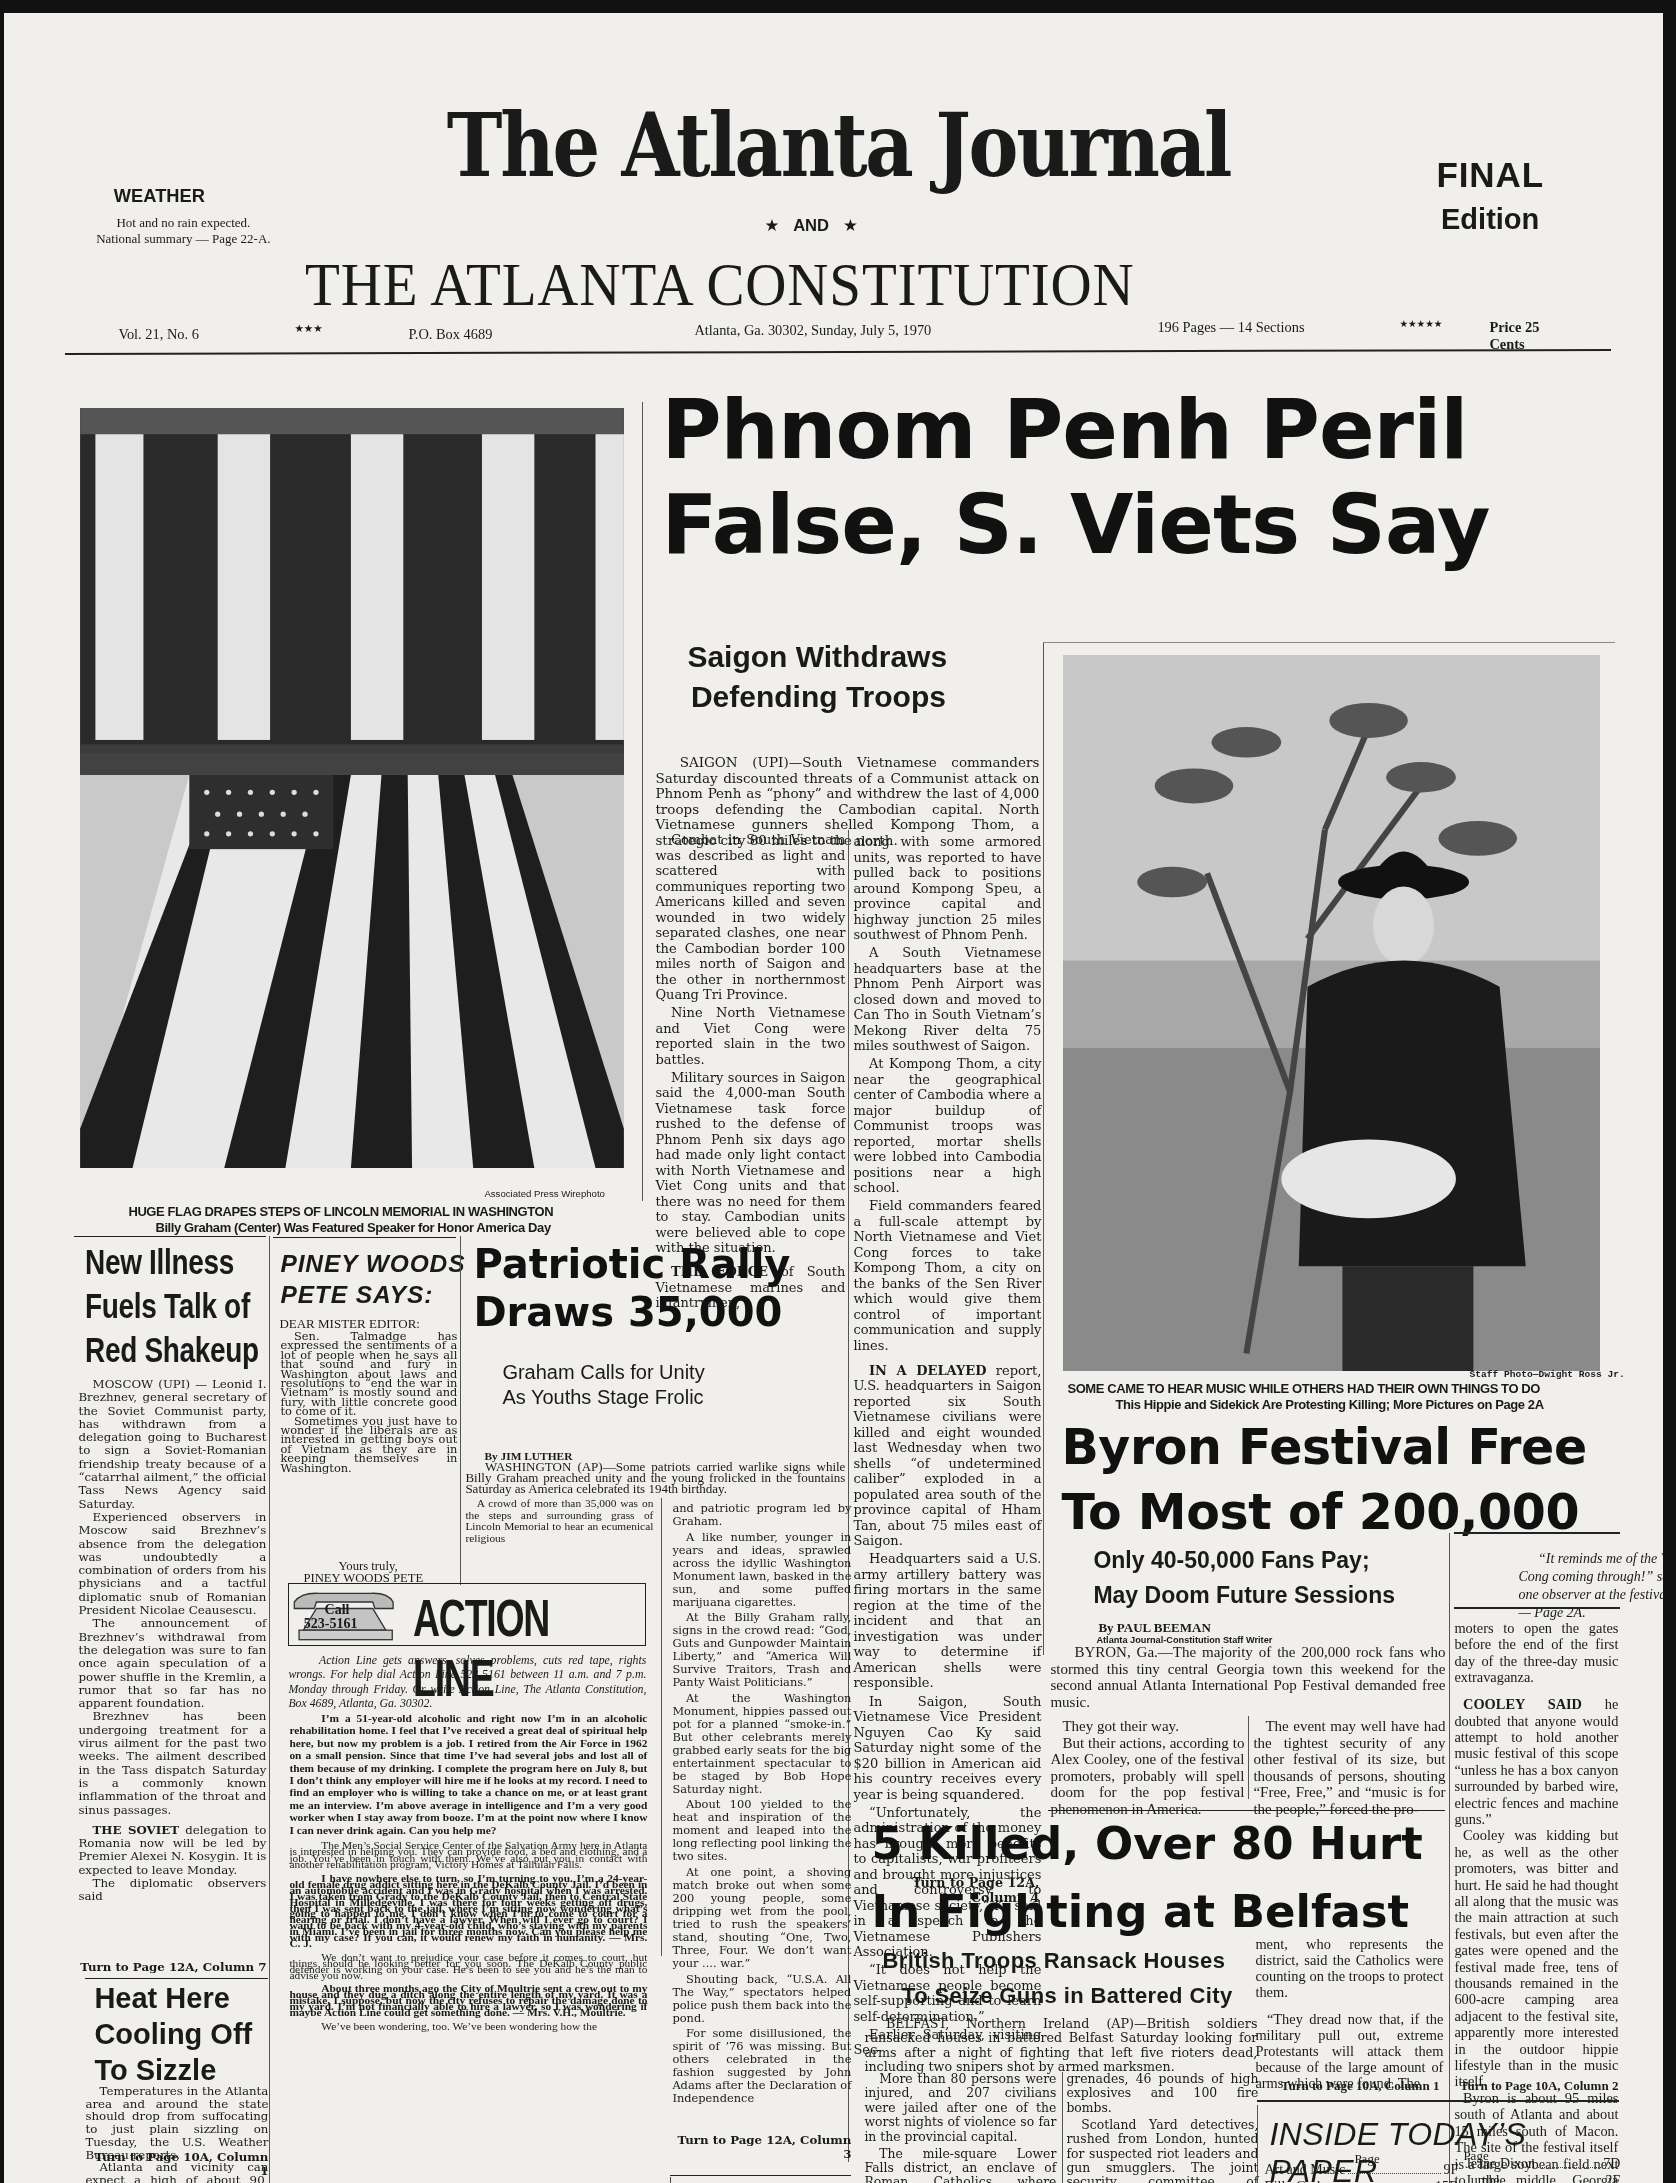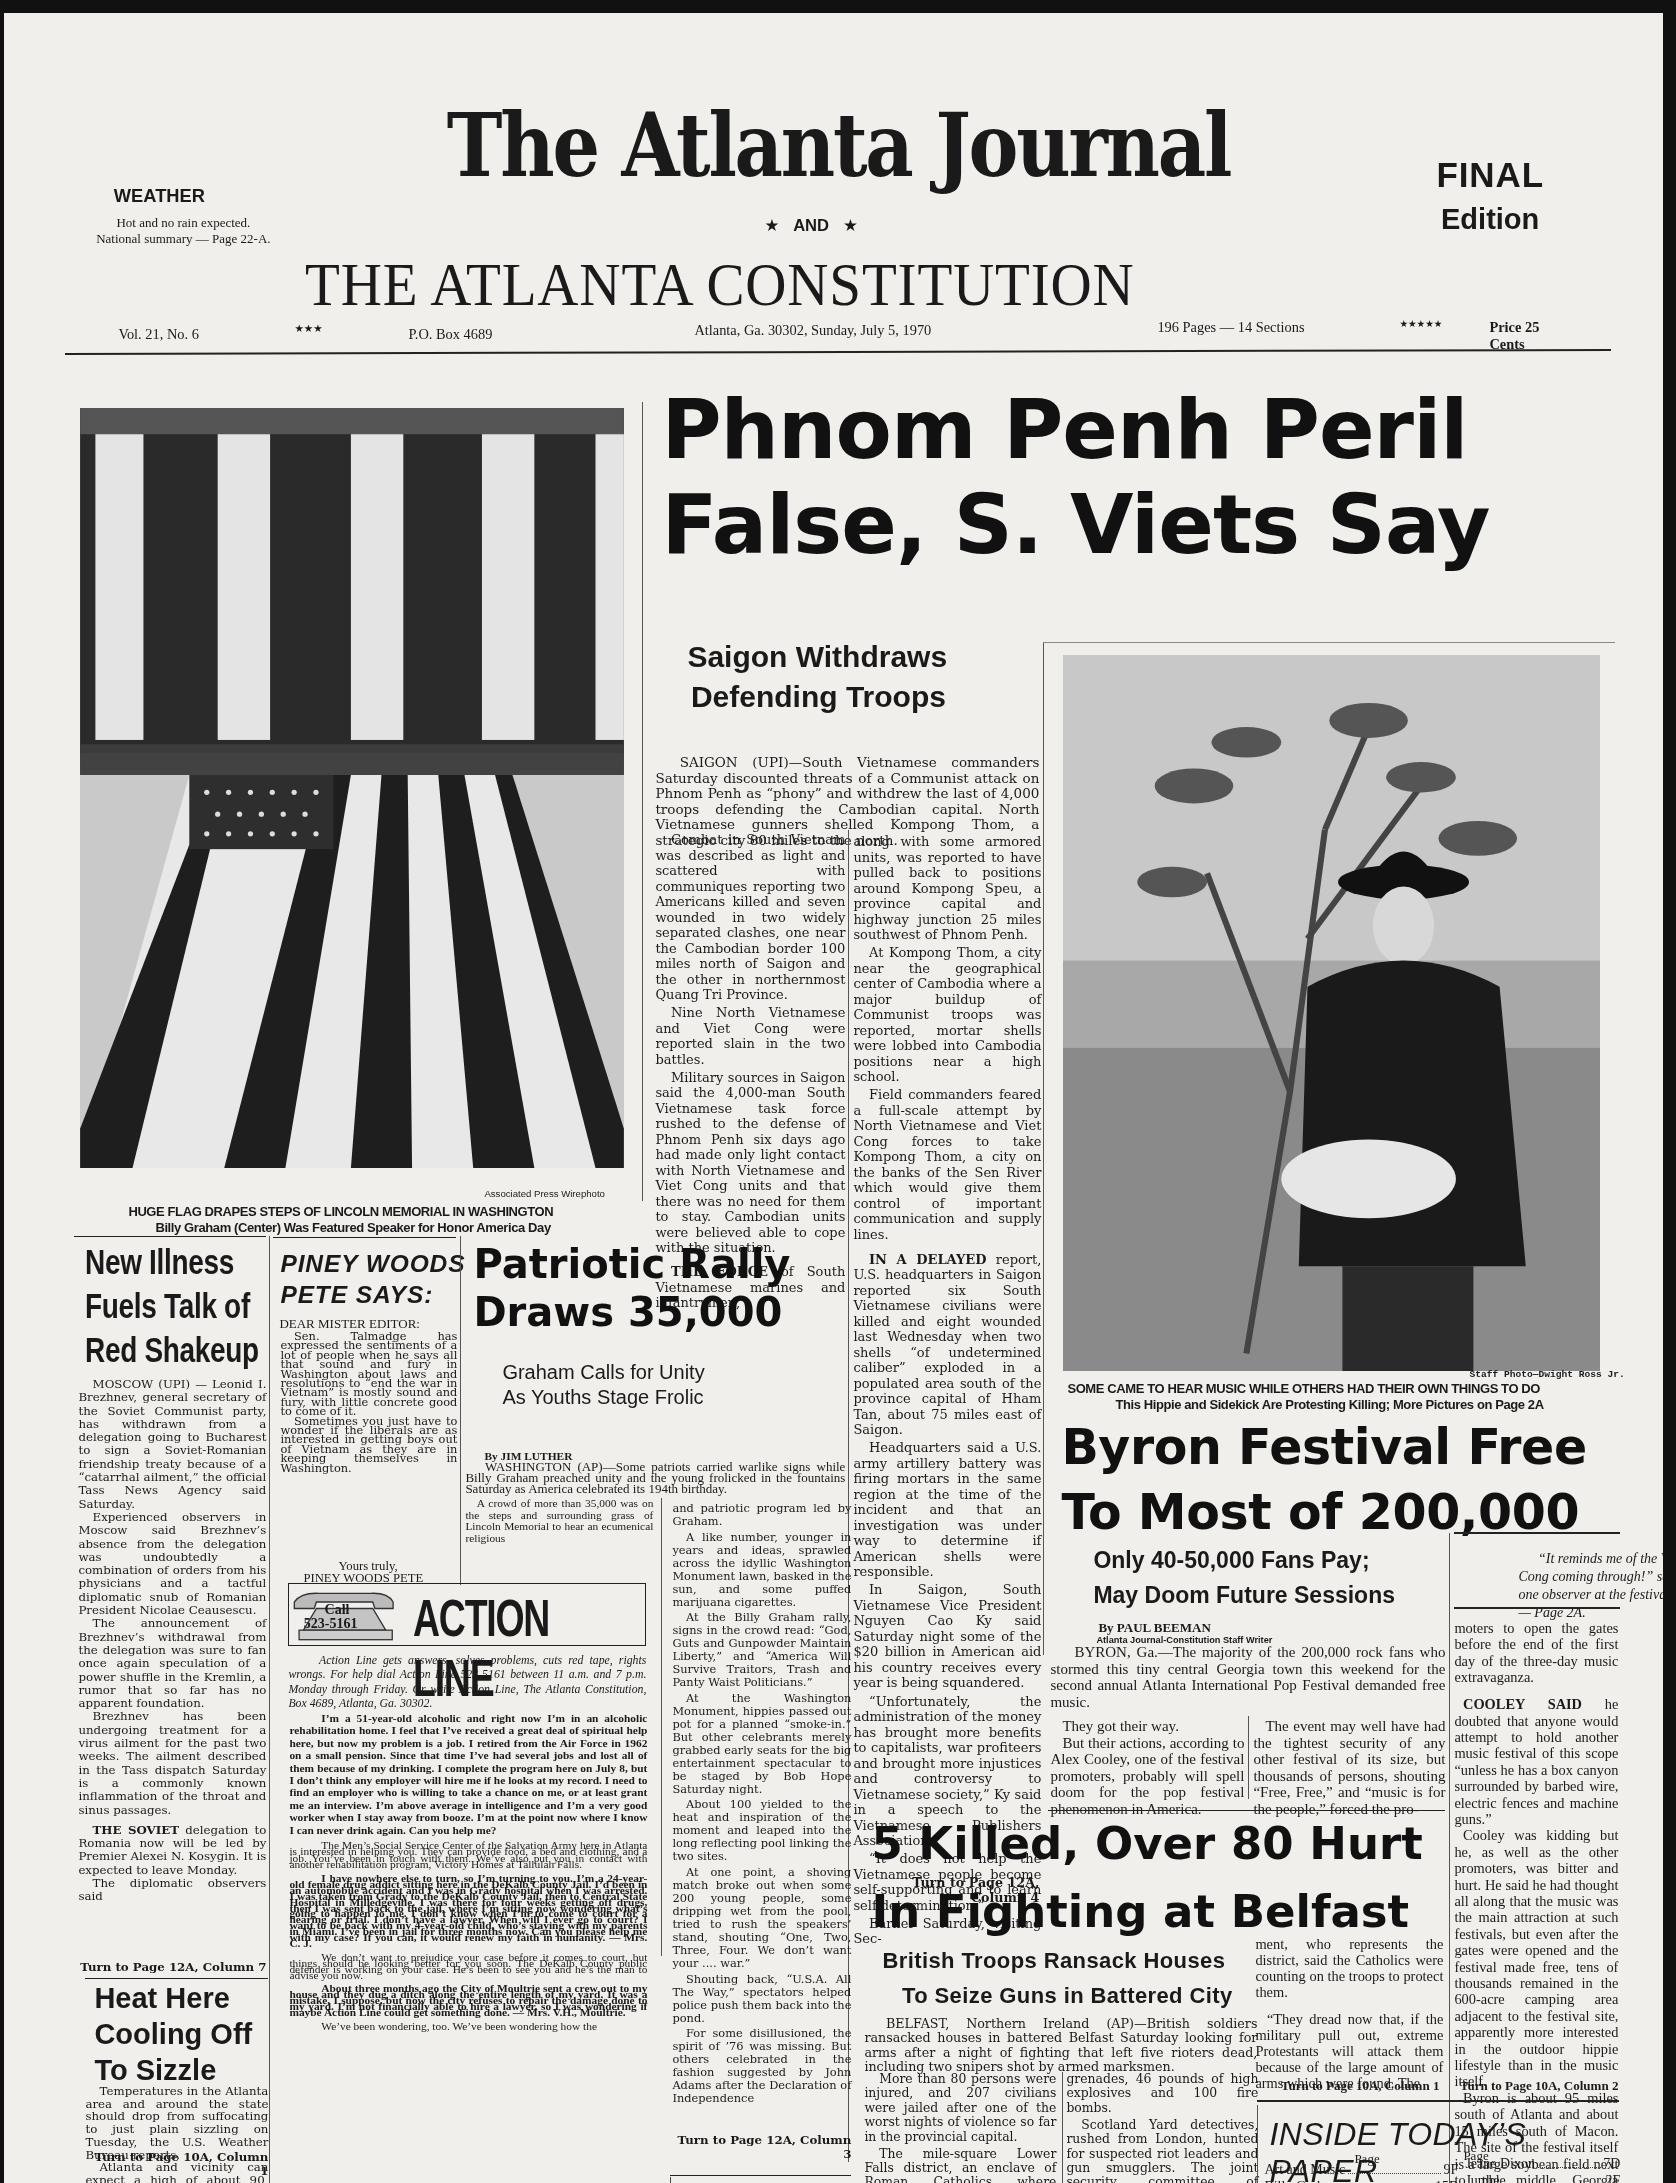--- a/index.html
+++ b/index.html
@@ -130,20 +130,21 @@
 
   <div class="abs body-text" style="left:651px;top:819px;width:190px;">
     <p>Combat in South Vietnam was described as light and scattered with communiques reporting two Americans killed and seven wounded in two widely separated clashes, one near the Cambodian border 100 miles north of Saigon and the other in northernmost Quang Tri Province.</p>
     <p>Nine North Vietnamese and Viet Cong were reported slain in the two battles.</p>
     <p>Military sources in Saigon said the 4,000-man South Vietnamese task force rushed to the defense of Phnom Penh six days ago had made only light contact with North Vietnamese and Viet Cong units and that there was no need for them to stay. Cambodian units were believed able to cope with the situation.</p>
     <p style="margin-top:8.7px;"><span class="lead">THE FORCE</span><span> of South Vietnamese marines and infantrymen,</span></p>
   </div>
   <div class="rule-v" style="left:844px;top:817px;height:1332px;"></div>
   <div class="abs body-text" style="left:849px;top:821px;width:188px;">
     <p style="text-indent:0">along with some armored units, was reported to have pulled back to positions around Kompong Speu, a province capital and highway junction 25 miles southwest of Phnom Penh.</p>
+    <p>A South Vietnamese headquarters base at the Phnom Penh Airport was closed down and moved to Can Tho in South Vietnam’s Mekong River delta 75 miles southwest of Saigon.</p>
     <p>At Kompong Thom, a city near the geographical center of Cambodia where a major buildup of Communist troops was reported, mortar shells were lobbed into Cambodia positions near a high school.</p>
     <p>Field commanders feared a full-scale attempt by North Vietnamese and Viet Cong forces to take Kompong Thom, a city on the banks of the Sen River which would give them control of important communication and supply lines.</p>
     <p style="margin-top:9.6px;"><span class="lead">IN A DELAYED</span><span> report, U.S. headquarters in Saigon reported six South Vietnamese civilians were killed and eight wounded last Wednesday when two shells “of undetermined caliber” exploded in a populated area south of the province capital of Hham Tan, about 75 miles east of Saigon.</span></p>
     <p>Headquarters said a U.S. army artillery battery was firing mortars in the same region at the time of the incident and that an investigation was under way to determine if American shells were responsible.</p>
     <p>In Saigon, South Vietnamese Vice President Nguyen Cao Ky said Saturday night some of the $20 billion in American aid his country receives every year is being squandered.</p>
     <p>“Unfortunately, the administration of the money has brought more benefits to capitalists, war profiteers and brought more injustices and controversy to Vietnamese society,” Ky said in a speech to the Vietnamese Publishers Association.</p>
     <p>“It does not help the Vietnamese people become self-supporting and to learn self-determination.”</p>
     <p>Earlier Saturday, visiting Sec-</p>
   </div>
   <div class="abs turn" style="left:856px;top:1862px;width:179px;">Turn to Page 12A, Column 4</div>

